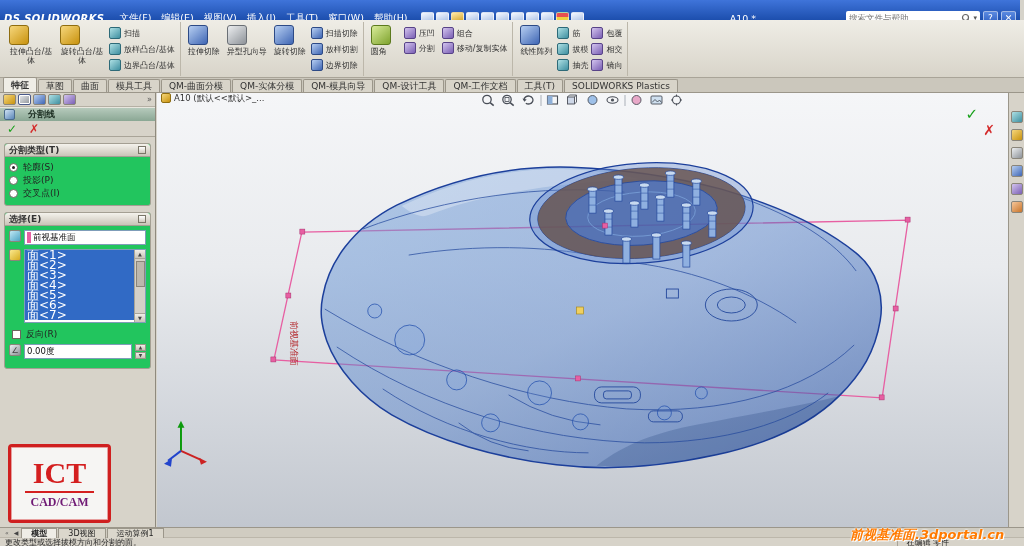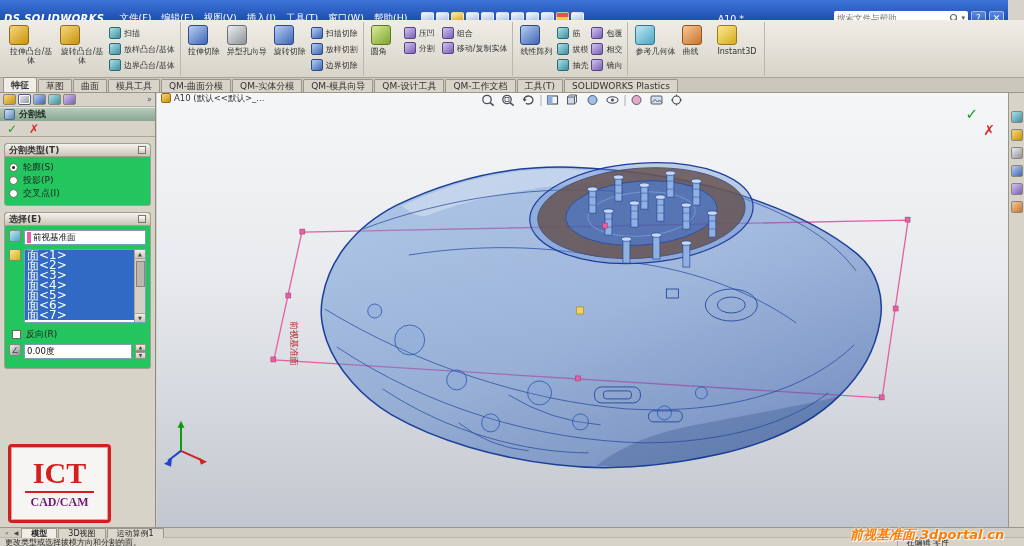--- a/index.html
+++ b/index.html
@@ -1,20 +1,20 @@
 <!DOCTYPE html>
 <html><head>
 <meta charset="utf-8">
 <style>
   * { margin:0; padding:0; box-sizing:border-box; }
   body { font-family:"DejaVu Sans",sans-serif; }
   .screen{position:relative;width:1024px;height:546px;overflow:hidden;background:#d6d3ca;font-size:9px;color:#222;}
 
   
-  .titlebar{position:absolute;left:0;top:0;right:16px;height:36px;background:linear-gradient(#3f74da,#1d4fae 55%,#16409a);display:flex;align-items:center;padding:8px 4px;color:#fff;}
+  .titlebar{position:absolute;left:0;top:0;right:4px;height:36px;background:linear-gradient(#3f74da,#1d4fae 55%,#16409a);display:flex;align-items:center;padding:8px 4px;color:#fff;}
   .logo{font-weight:bold;font-style:italic;font-size:10px;letter-spacing:.4px;margin-right:10px;white-space:nowrap;}
   .menu-item{padding:2px 5px;font-size:9.5px;white-space:nowrap;}
   .tb-chips{display:flex;align-items:center;margin-left:8px;gap:2px;}
   .ti{width:13px;height:13px;border:1px solid rgba(255,255,255,.5);border-radius:2px;background:linear-gradient(160deg,#f4f8ff,#9ab4e0);}
   .ti.tl{background:linear-gradient(#e85050 33%,#f0d040 33% 66%,#50b050 66%);}
   .ti.gold{background:linear-gradient(160deg,#ffe9a8,#c9940a);}
   .doc-title{margin-left:auto;font-size:9.5px;white-space:nowrap;}
   .search-box{display:flex;align-items:center;background:#fff;border-radius:2px;height:14px;margin-left:90px;padding:0 3px;width:134px;}
   .search-box input{border:none;outline:none;background:transparent;width:100%;font-family:"DejaVu Sans",sans-serif;font-size:8.5px;color:#888;}
   .search-mag{flex:0 0 auto;display:flex;}
@@ -44,21 +44,21 @@
   .cmdtabs{position:absolute;left:0;top:78px;right:0;height:15px;background:#cbc7bc;display:flex;align-items:flex-end;padding-left:3px;gap:1px;border-bottom:1px solid #9b968a;}
   .ctab{padding:0 7px;font-size:9px;background:#d8d4c9;border:1px solid #9b968a;border-bottom:none;border-radius:2px 2px 0 0;color:#333;height:13px;display:flex;align-items:center;white-space:nowrap;}
   .ctab.active{background:#efede6;font-weight:bold;height:15px;}
 
   
   .pm-panel{position:absolute;left:0;top:93px;width:156px;bottom:19px;background:#d7d3c9;border-right:1px solid #8f8a7e;}
   .tree-tabs{height:14px;display:flex;align-items:center;gap:2px;padding:1px 3px;border-bottom:1px solid #b5b0a4;}
   .tt{width:13px;height:11px;border:1px solid #8a857a;border-radius:2px;}
   .tt.active{box-shadow:inset 0 0 0 1px #fff;border-color:#4a5a8a;}
   .tt-expand{margin-left:auto;font-size:8px;color:#555;}
-  .pm-header{height:14px;background:linear-gradient(#b6cabc,#8aa794);display:flex;align-items:center;gap:4px;padding:0 4px;font-weight:bold;color:#1c2e22;border-top:1px solid #e8e6de;}
+  .pm-header{height:14px;background:linear-gradient(#b6cabc,#8aa794);display:flex;align-items:center;gap:13px;padding:0 4px;font-weight:bold;color:#1c2e22;border-top:1px solid #e8e6de;}
   .pm-hic{width:11px;height:11px;border:1px solid #4a6a8a;border-radius:2px;background:linear-gradient(140deg,#cfe2f4,#5a86b8);}
   .pm-actions{height:16px;display:flex;align-items:center;gap:12px;padding:0 7px;border-bottom:1px solid #a9a498;}
   .ok-mark{color:#17a01a;font-weight:bold;font-size:12px;line-height:1;}
   .cancel-mark{color:#d42a2a;font-weight:bold;font-size:12px;line-height:1;}
   .groupbox{margin:6px 4px 0;border:1px solid #a49f93;border-radius:3px;background:#22c55e;}
   .gb-head{height:13px;background:linear-gradient(#f4f2ec,#c9c4b8);border-bottom:1px solid #a49f93;border-radius:3px 3px 0 0;display:flex;align-items:center;justify-content:space-between;padding:0 4px;font-weight:bold;color:#333;font-size:9px;}
   .gbx{width:8px;height:8px;border:1px solid #7a7668;background:linear-gradient(#fff,#cfcabe);}
   .gb-body{padding:4px 4px 5px;}
   .optrow{display:flex;align-items:center;height:13px;font-size:9px;color:#222;}
   .radio{width:9px;height:9px;border-radius:50%;border:1px solid #6a675e;background:#fff;display:inline-block;position:relative;margin-right:5px;flex:0 0 auto;}
@@ -255,34 +255,20 @@
           </div>
         <div class="smallbtn">
             <span class="sic g-purple"></span>
             <span>相交</span>
           </div>
         <div class="smallbtn">
             <span class="sic g-purple"></span>
             <span>镜向</span>
           </div>
       </div>
-    </div>
-    <div class="rgroup">
-      <div class="bigbtn">
-          <span class="bic g-cyan"></span>
-          <span>参考几何体</span>
-        </div>
-      <div class="bigbtn">
-          <span class="bic g-orange"></span>
-          <span>曲线</span>
-        </div>
-      <div class="bigbtn">
-          <span class="bic g-yellow"></span>
-          <span>Instant3D</span>
-        </div>
     </div>
   </div>
 
   <div class="cmdtabs">
     <span class="ctab active">特征</span>
     <span class="ctab">草图</span>
     <span class="ctab">曲面</span>
     <span class="ctab">模具工具</span>
     <span class="ctab">QM-曲面分模</span>
     <span class="ctab">QM-实体分模</span>

